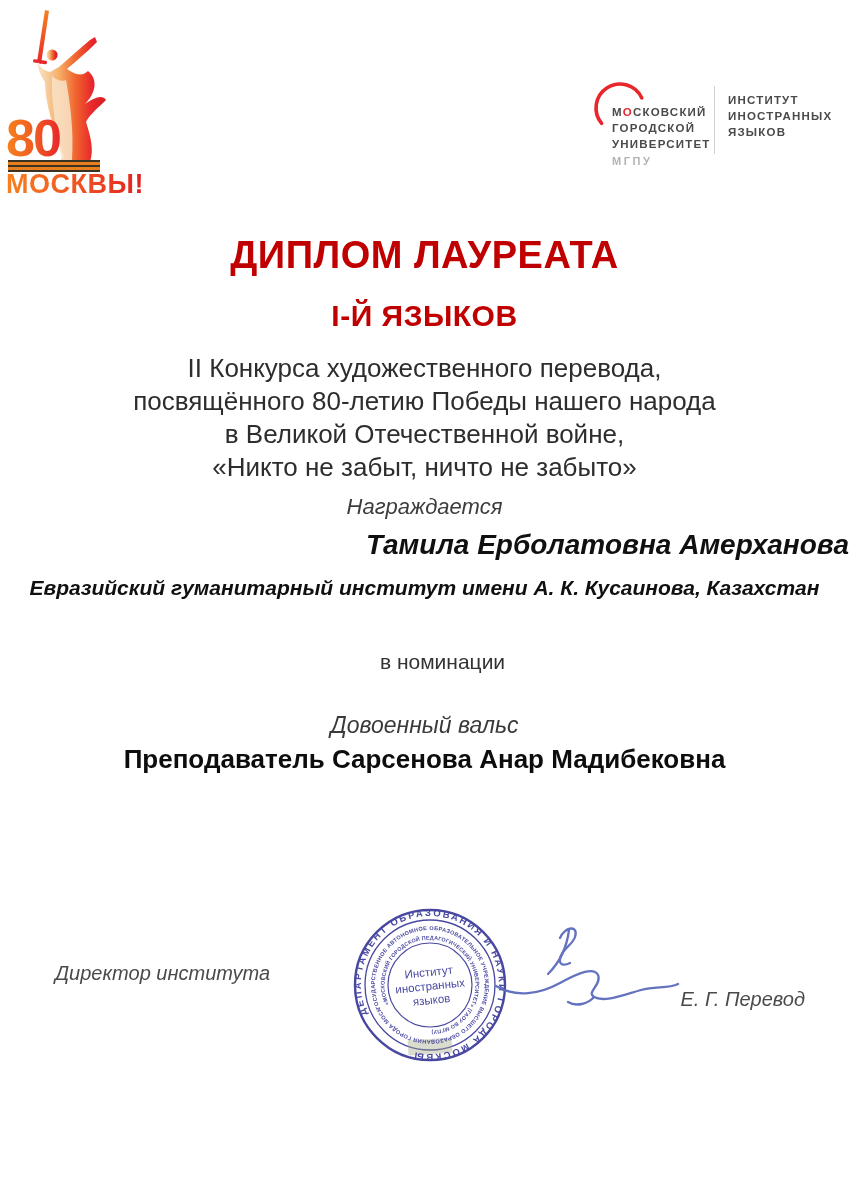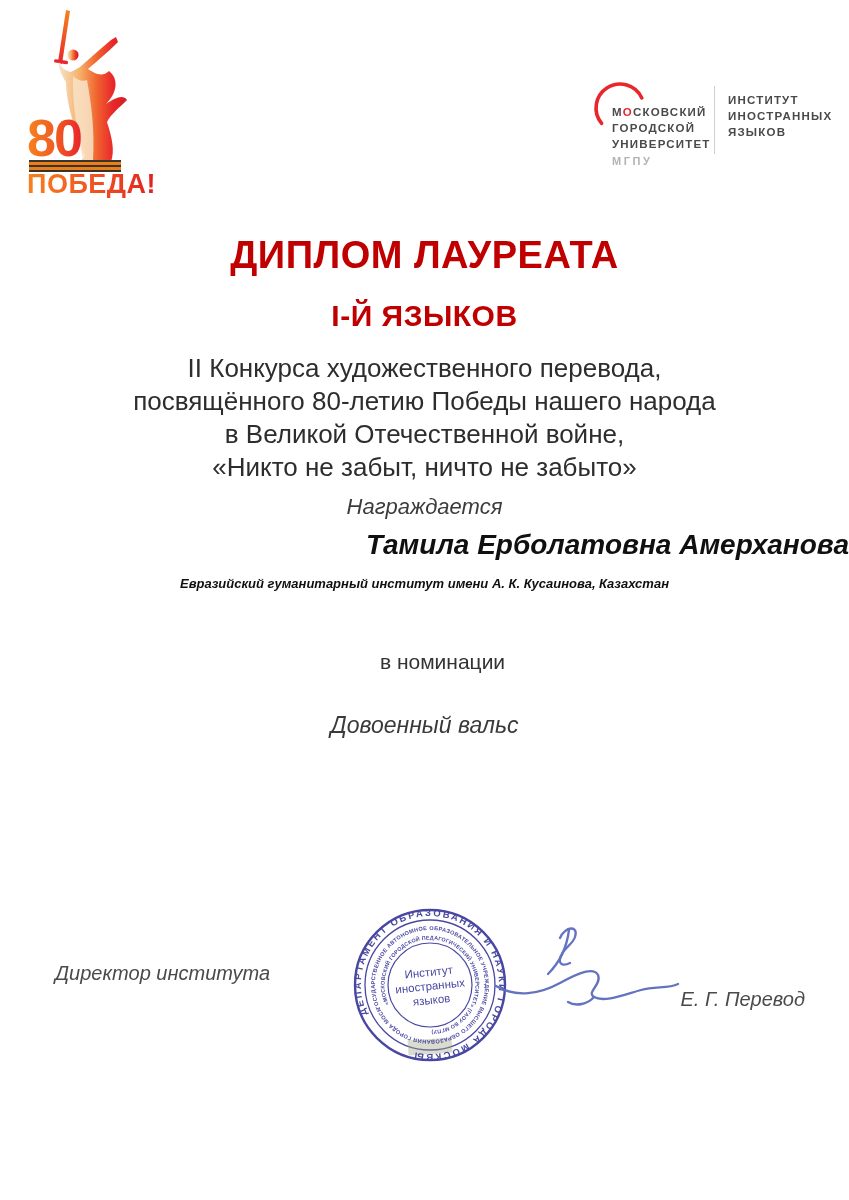--- a/index.html
+++ b/index.html
@@ -2,21 +2,21 @@
 <html lang="ru"><head>
 <meta charset="utf-8">
 <style>
   html,body{margin:0;padding:0;background:#e9e9e9;}
   .page{
     position:relative;width:849px;height:1200px;margin:0 auto;
     background:#ffffff;overflow:hidden;
     font-family:"Liberation Sans","DejaVu Sans",sans-serif;
   }
   
-  .victory-logo{position:absolute;left:25px;top:8px;width:130px;height:195px;}
+  .victory-logo{position:absolute;left:4px;top:8px;width:130px;height:195px;}
   .statue-svg{position:absolute;left:8px;top:2px;}
   .v80{
     position:absolute;left:2px;top:104px;
     font-size:52px;font-weight:800;letter-spacing:-2px;line-height:1;
     background:linear-gradient(90deg,#f6821f 0%,#f05a22 55%,#e8262b 100%);
     -webkit-background-clip:text;background-clip:text;color:transparent;
   }
   .ribbon{
     position:absolute;left:4px;top:152px;width:92px;height:12px;
     background:linear-gradient(180deg,
@@ -37,21 +37,21 @@
   .univ-abbr{font-size:11px;font-weight:700;letter-spacing:2.6px;color:#b3b3b3;margin-top:3px;}
   .univ-divider{position:absolute;left:126px;top:10px;width:1px;height:68px;background:#cfcfcf;}
   .univ-right{position:absolute;left:140px;top:16px;}
   
   .cblock{position:absolute;left:0;right:0;text-align:center;}
   .title-main{top:234px;font-size:38px;font-weight:800;color:#c00000;letter-spacing:.5px;}
   .title-degree{top:299px;font-size:30px;font-weight:800;color:#c00000;letter-spacing:.5px;}
   .contest{top:352px;font-size:26px;font-weight:400;color:#2d2d2d;line-height:33px;}
   .award-label{top:494px;font-size:22px;font-style:italic;color:#3c3c3c;}
   .recipient{top:529px;font-size:28px;font-weight:700;font-style:italic;color:#101010;text-align:right;}
-  .institution{top:576px;font-size:13px;font-weight:700;font-style:italic;color:#101010;white-space:nowrap;}
+  .institution{top:576px;font-size:21px;font-weight:700;font-style:italic;color:#101010;white-space:nowrap;}
   .nom-label{top:650px;font-size:21px;color:#333333;padding-left:36px;}
   .nom-category{top:677px;font-size:30px;color:#2d2d2d;}
   .nom-work{top:712px;font-size:23px;font-style:italic;color:#3a3a3a;}
   .nom-teacher{top:744px;font-size:26px;font-weight:700;color:#0d0d0d;}
   
   .director{
     position:absolute;left:55px;top:958px;
     font-size:20px;font-style:italic;color:#4a4a4a;line-height:31px;
   }
   .signer{
@@ -103,21 +103,21 @@
         C42 122 33 92 33 72
         C29 66 25 58 26 52 Z"></path>
 
       <path fill="#f8e3c8" opacity="0.85" d="
         M40 66 C44 70 50 72 54 70
         C58 92 62 120 60 150 L50 150
         C44 122 39 92 40 66 Z"></path>
     </svg>
     <div class="v80">80</div>
     <div class="ribbon"></div>
-    <div class="pobeda">ПОБЕДА!</div>
+    <div class="pobeda">МОСКВЫ!</div>
   </div>
 
   <div class="univ-logo">
     <svg class="arc-svg" width="62" height="62" viewBox="0 0 62 62">
       <path d="M 13.6 47.4 A 24 24 0 1 1 53.8 21.9" fill="none" stroke="#e8262b" stroke-width="3.6" stroke-linecap="round"></path>
     </svg>
     <div class="univ-left">
       <div class="univ-line"><span>М</span><span class="red-o">О</span><span>СКОВСКИЙ</span></div>
       <div class="univ-line">ГОРОДСКОЙ</div>
       <div class="univ-line">УНИВЕРСИТЕТ</div>
@@ -140,20 +140,21 @@
     <div>в Великой Отечественной войне,</div>
     <div>«Никто не забыт, ничто не забыто»</div>
   </div>
 
   <div class="cblock award-label">Награждается</div>
   <div class="cblock recipient">Тамила Ерболатовна Амерханова</div>
   <div class="cblock institution">Евразийский гуманитарный институт имени А. К. Кусаинова, Казахстан</div>
 
   <div class="cblock nom-label">в номинации</div>
   <div class="cblock nom-work">Довоенный вальс</div>
+  <div class="cblock nom-teacher">Преподаватель Сарсенова Анар Мадибековна</div>
 
   <div class="director">
     <div>Директор института</div>
   </div>
 
   <svg class="stamp-svg" width="160" height="160" viewBox="0 0 160 160">
     <defs>
       <path id="ringOuter" d="M 11 80 A 69 69 0 1 1 149 80 A 69 69 0 1 1 11 80"></path>
       <path id="ringMiddle" d="M 25 80 A 55 55 0 1 1 135 80 A 55 55 0 1 1 25 80"></path>
       <path id="ringInner" d="M 34.5 80 A 45.5 45.5 0 1 1 125.5 80 A 45.5 45.5 0 1 1 34.5 80"></path>

